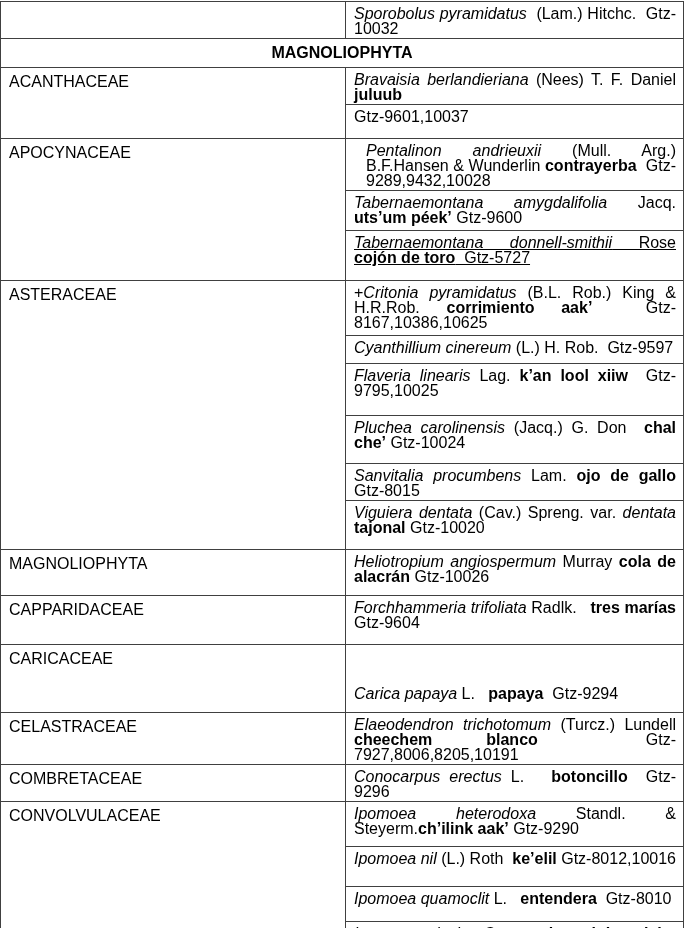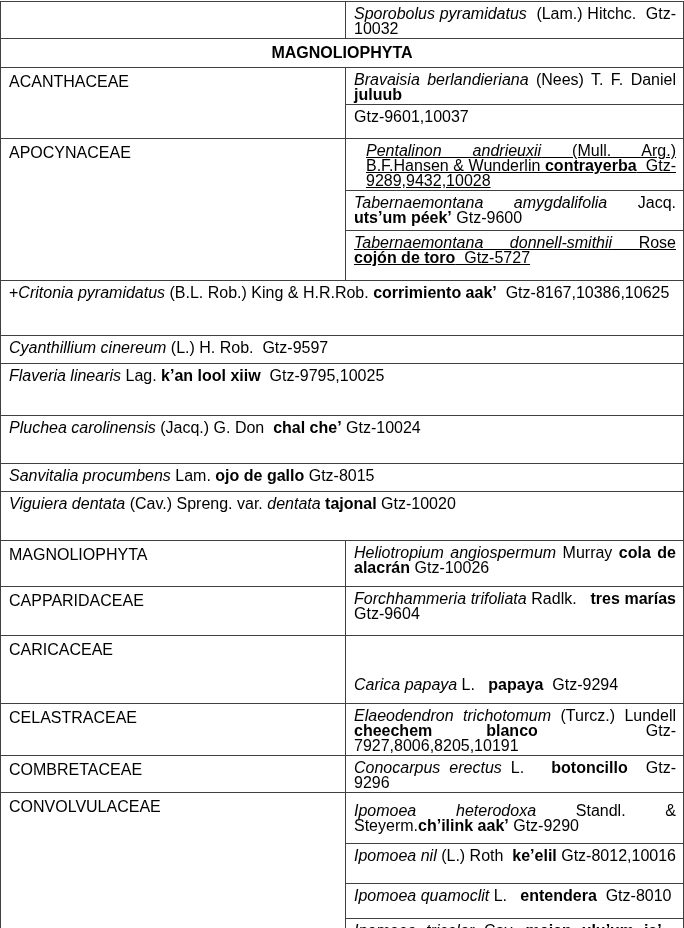--- a/index.html
+++ b/index.html
@@ -37,21 +37,21 @@
     border-right: 1px solid var(--bd, #404040);
     padding: 6px 8px 2px 8px;
   }
   .ecol { flex: 1 1 auto; display: flex; flex-direction: column; min-width: 0; }
   .ecell {
     border-bottom: 1px solid var(--bd, #404040);
     padding: 4px 7px 2px 8px;
     text-align: justify;
   }
   .ecol .ecell:last-child { border-bottom: none; }
-  .ecell.indent { padding-left: 20px; text-decoration: underline; }
+  .ecell.indent { padding-left: 20px; }
   .seg-i { font-style: italic; }
   .seg-b { font-weight: bold; }
 </style>
 </head>
 <body>
 
 <div class="page">
   <div class="tbl" id="tbl">
       <div class="frow">
         <div class="fcell"></div>
@@ -69,20 +69,21 @@
       </div>
       <div class="frow">
         <div class="fcell">APOCYNACEAE</div>
         <div class="ecol">
           <div class="ecell indent" style="min-height: 43px;"><span class="seg-i">Pentalinon andrieuxii</span><span> (Mull. Arg.) B.F.Hansen &amp; Wunderlin </span><span class="seg-b">contrayerba</span><span>&nbsp; Gtz-9289,9432,10028</span></div>
           <div class="ecell" style="min-height: 40px;"><span class="seg-i">Tabernaemontana amygdalifolia</span><span> Jacq. </span><span class="seg-b">uts’um péek’</span><span> Gtz-9600</span></div>
           <div class="ecell" style="min-height: 49px; text-decoration: underline;"><span class="seg-i">Tabernaemontana donnell-smithii</span><span> Rose </span><span class="seg-b">cojón de toro</span><span>&nbsp; Gtz-5727</span></div>
         </div>
       </div>
       <div class="frow">
+        <div class="fcell">ASTERACEAE</div>
         <div class="ecol">
           <div class="ecell" style="min-height: 55px;"><span>+</span><span class="seg-i">Critonia pyramidatus</span><span> (B.L. Rob.) King &amp; H.R.Rob. </span><span class="seg-b">corrimiento aak’</span><span>&nbsp; Gtz-8167,10386,10625</span></div>
           <div class="ecell" style="min-height: 28px;"><span class="seg-i">Cyanthillium cinereum</span><span> (L.) H. Rob.&nbsp; Gtz-9597</span></div>
           <div class="ecell" style="min-height: 52px;"><span class="seg-i">Flaveria linearis</span><span> Lag. </span><span class="seg-b">k’an lool xiiw</span><span>&nbsp; Gtz-9795,10025</span></div>
           <div class="ecell" style="min-height: 48px;"><span class="seg-i">Pluchea carolinensis</span><span> (Jacq.) G. Don&nbsp; </span><span class="seg-b">chal che’</span><span> Gtz-10024</span></div>
           <div class="ecell" style="min-height: 28px;"><span class="seg-i">Sanvitalia procumbens</span><span> Lam. </span><span class="seg-b">ojo de gallo</span><span> Gtz-8015</span></div>
           <div class="ecell" style="min-height: 48px;"><span class="seg-i">Viguiera dentata</span><span> (Cav.) Spreng. var. </span><span class="seg-i">dentata</span><span> </span><span class="seg-b">tajonal</span><span> Gtz-10020</span></div>
         </div>
       </div>
       <div class="frow">
@@ -111,21 +112,21 @@
       </div>
       <div class="frow">
         <div class="fcell">COMBRETACEAE</div>
         <div class="ecol">
           <div class="ecell" style="min-height: 31px;"><span class="seg-i">Conocarpus erectus</span><span> L.&nbsp;&nbsp; </span><span class="seg-b">botoncillo</span><span>&nbsp; Gtz-9296</span></div>
         </div>
       </div>
       <div class="frow">
         <div class="fcell">CONVOLVULACEAE</div>
         <div class="ecol">
-          <div class="ecell" style="min-height: 45px; margin-top: 6px;"><span class="seg-i">Ipomoea heterodoxa</span><span> Standl. &amp; Steyerm.</span><span class="seg-b">ch’ilink aak’</span><span> Gtz-9290</span></div>
+          <div class="ecell" style="min-height: 45px;"><span class="seg-i">Ipomoea heterodoxa</span><span> Standl. &amp; Steyerm.</span><span class="seg-b">ch’ilink aak’</span><span> Gtz-9290</span></div>
           <div class="ecell" style="min-height: 40px;"><span class="seg-i">Ipomoea nil</span><span> (L.) Roth&nbsp; </span><span class="seg-b">ke’elil</span><span> Gtz-8012,10016</span></div>
           <div class="ecell" style="min-height: 35px;"><span class="seg-i">Ipomoea quamoclit</span><span> L.&nbsp;&nbsp; </span><span class="seg-b">entendera</span><span>&nbsp; Gtz-8010</span></div>
           <div class="ecell" style="min-height: 39px;"><span class="seg-i">Ipomoea tricolor</span><span> Cav. </span><span class="seg-b">mejen ulu’um ja’</span><span>&nbsp;&nbsp; Gtz-8011</span></div>
         </div>
       </div>
       <div class="frow">
         <div class="fcell"></div>
         <div class="ecol">
           <div class="ecell" style="min-height: 10px;"></div>
         </div>

